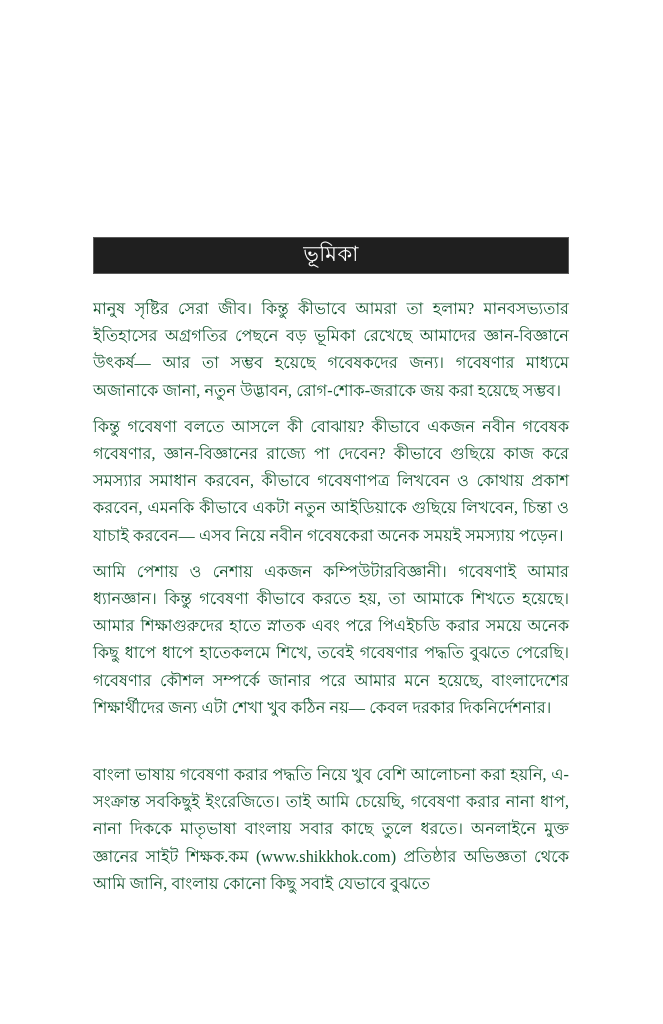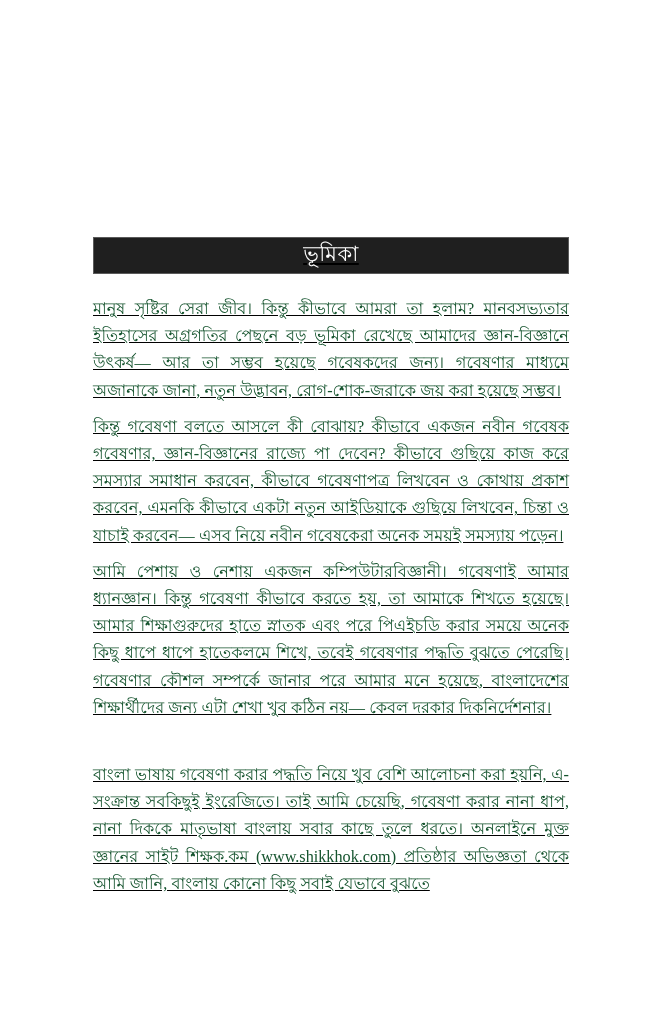--- a/index.html
+++ b/index.html
@@ -22,21 +22,20 @@
     width: 663px;
     height: 1024px;
     background: #ffffff;
     box-sizing: border-box;
   }
   .content {
     position: absolute;
     left: 93px;
     top: 237px;
     width: 476px;
-    text-decoration: underline;
   }
   .chapter-banner {
     width: 100%;
     height: 37px;
     background: #1f1f1f;
     border: 1px solid #5a5a5a;
     box-sizing: border-box;
     display: flex;
     align-items: center;
     justify-content: center;

